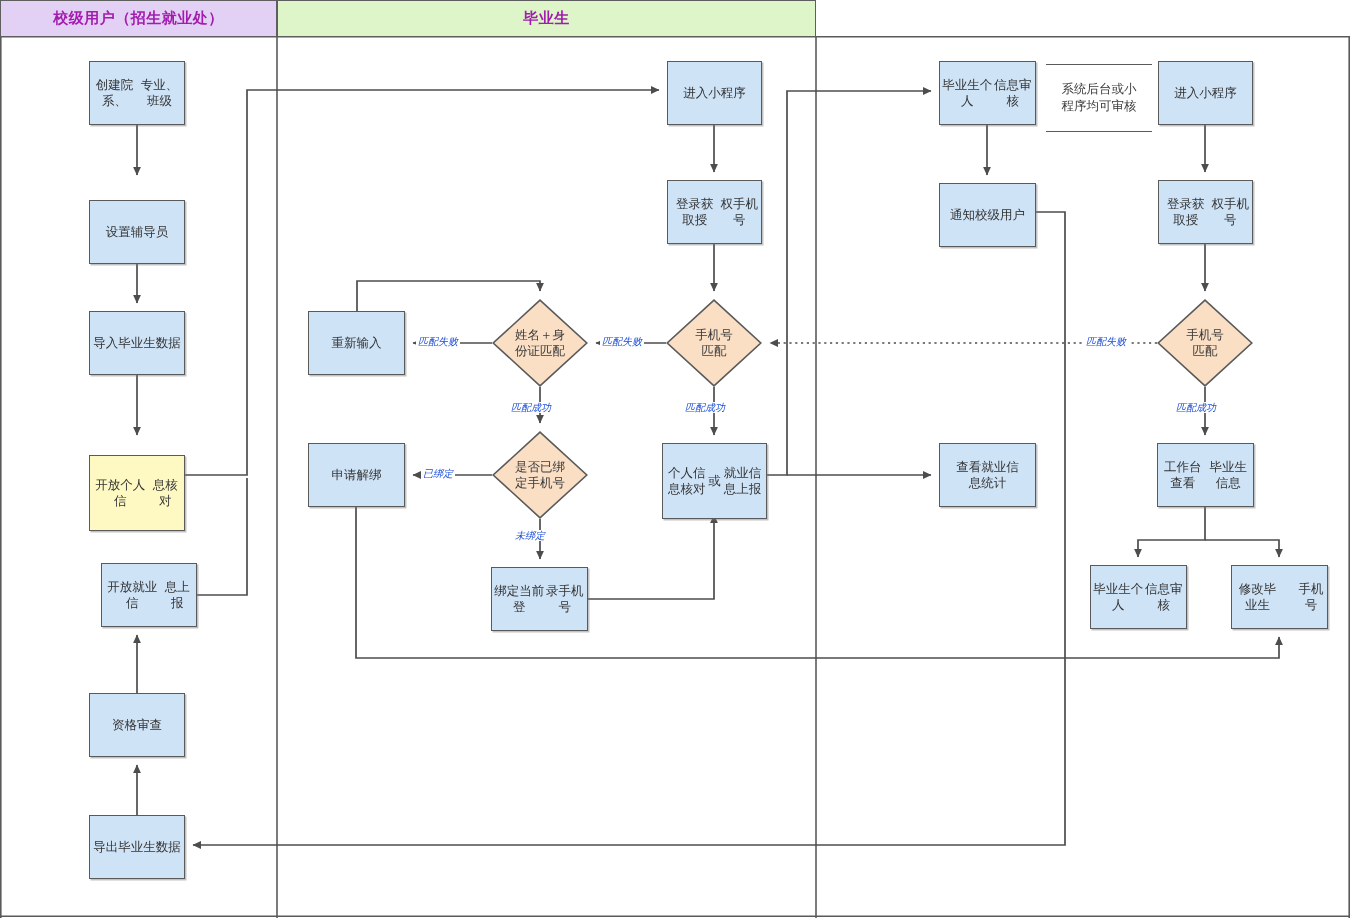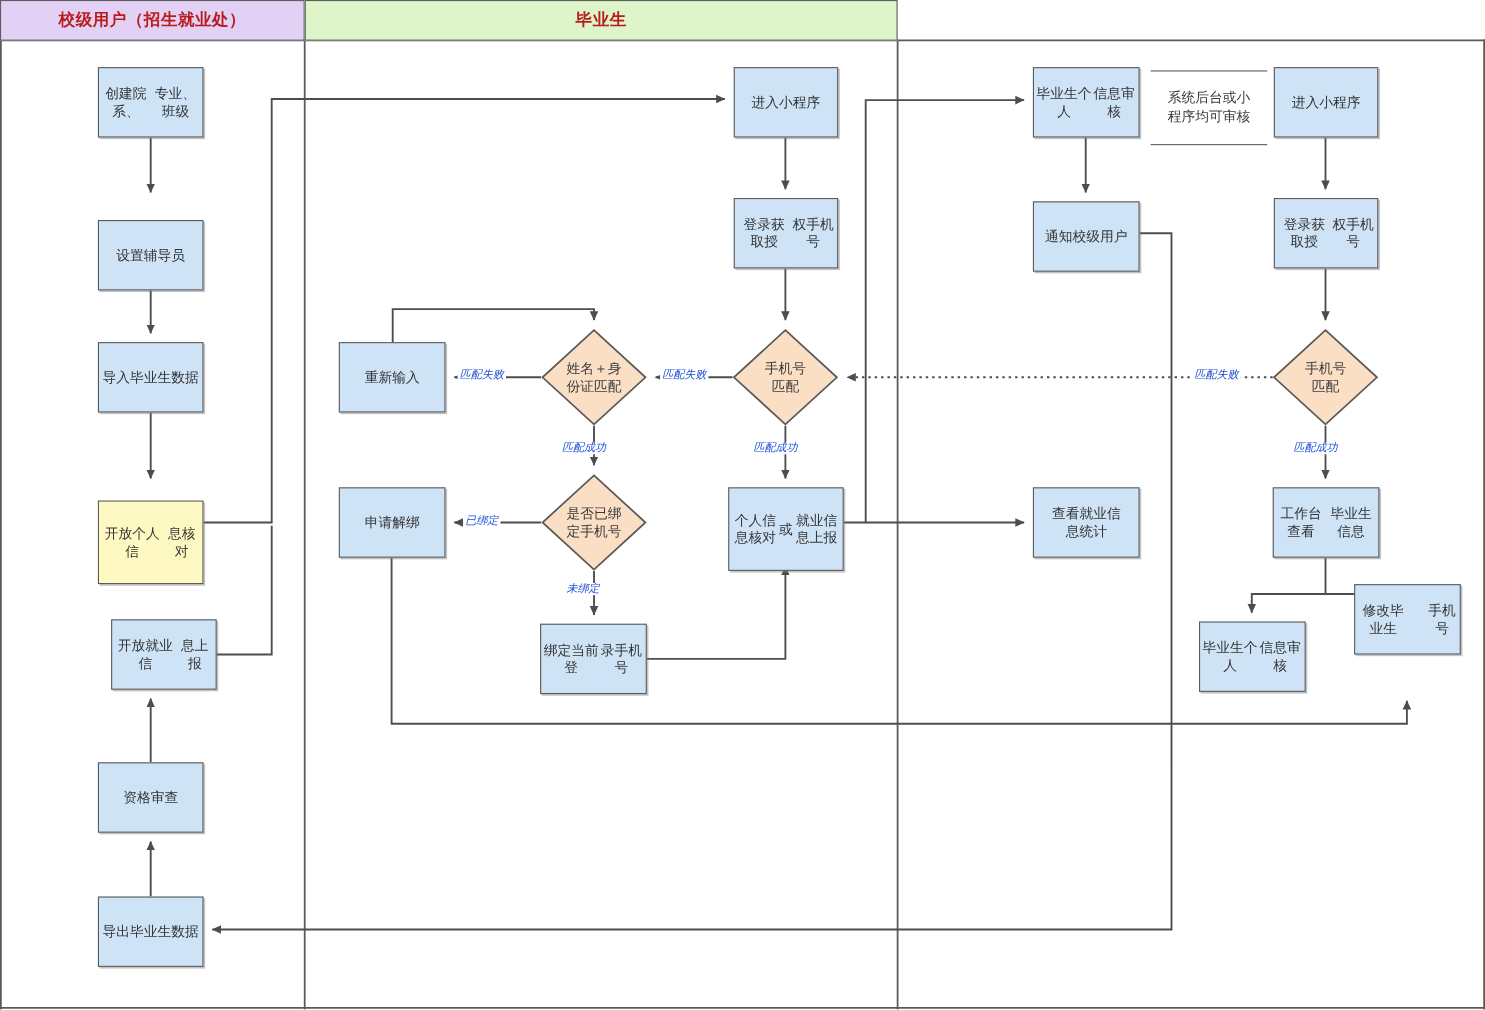--- a/index.html
+++ b/index.html
@@ -2,21 +2,21 @@
 <html><head>
 <meta charset="utf-8">
 <title>毕业生就业信息系统流程图</title>
 <style>
   html,body{margin:0;padding:0;background:#ffffff;}
   body{font-family:"DejaVu Sans","Liberation Sans",sans-serif;}
   #canvas{position:relative;width:1350px;height:918px;background:#fff;overflow:hidden;}
   #svg-layer{position:absolute;left:0;top:0;width:1350px;height:918px;}
   .lane-header{position:absolute;box-sizing:border-box;border:1px solid #5e5e5e;
     display:flex;align-items:center;justify-content:center;
-    font-size:15px;font-weight:bold;color:#b91c1c;letter-spacing:.5px;}
+    font-size:15px;font-weight:bold;color:#a21caf;letter-spacing:.5px;}
   .node{position:absolute;box-sizing:border-box;display:flex;align-items:center;
     justify-content:center;text-align:center;font-size:12.5px;line-height:1.32;
     color:#333;background:#cfe3f7;border:1.4px solid #5a5a5a;
     box-shadow:1.5px 1.5px 0 rgba(120,120,120,.45);padding:2px;}
   .diamond-wrap{position:absolute;display:flex;align-items:center;justify-content:center;}
   .diamond-shape{position:absolute;left:0;top:0;width:100%;height:100%;}
   .diamond-label{position:relative;z-index:2;text-align:center;font-size:12.5px;
     line-height:1.3;color:#3b3b3b;pointer-events:none;}
   .edge-label{position:absolute;font-size:10px;color:#1d4ed8;background:#fff;
     padding:0 2px;white-space:nowrap;line-height:1.1;font-style:italic;}
@@ -225,21 +225,21 @@
         </div>
       </div>
       <div class="node" style="left: 1157px; top: 443px; width: 97px; height: 64px; background: rgb(207, 227, 247); border-color: rgb(90, 90, 90);">
         <div>工作台查看</div>
         <div>毕业生信息</div>
       </div>
       <div class="node" style="left: 1090px; top: 565px; width: 97px; height: 64px; background: rgb(207, 227, 247); border-color: rgb(90, 90, 90);">
         <div>毕业生个人</div>
         <div>信息审核</div>
       </div>
-      <div class="node" style="left: 1231px; top: 531px; width: 97px; height: 64px; background: rgb(207, 227, 247); border-color: rgb(90, 90, 90); gap: 16px;">
+      <div class="node" style="left: 1231px; top: 565px; width: 97px; height: 64px; background: rgb(207, 227, 247); border-color: rgb(90, 90, 90); gap: 16px;">
         <div>修改毕业生</div>
         <div>手机号</div>
       </div>
     </div>
 
   <div id="notes-host">
       <div class="note" style="left: 1046px; top: 64px; width: 102px; height: 58px;">
         <div>
           <div>系统后台或小</div>
           <div>程序均可审核</div>

